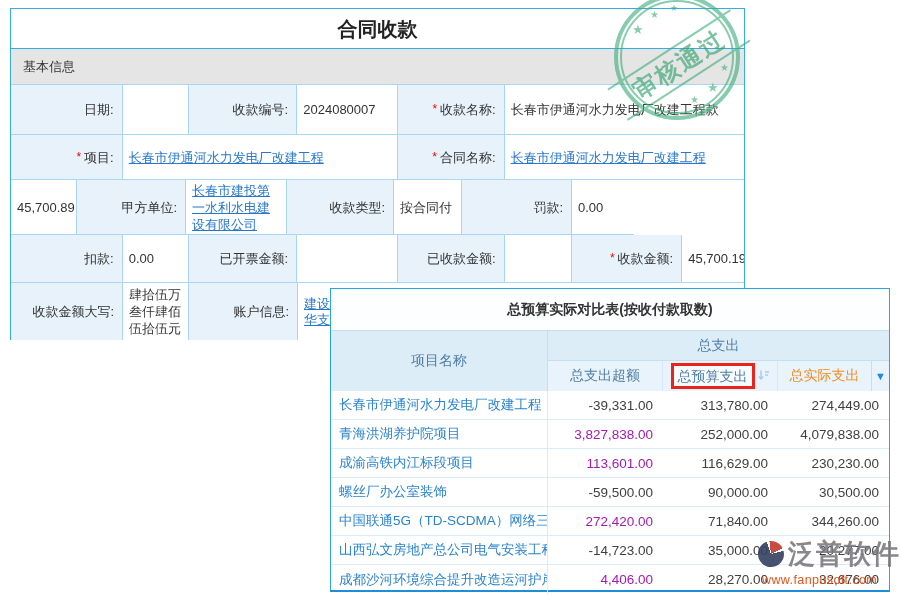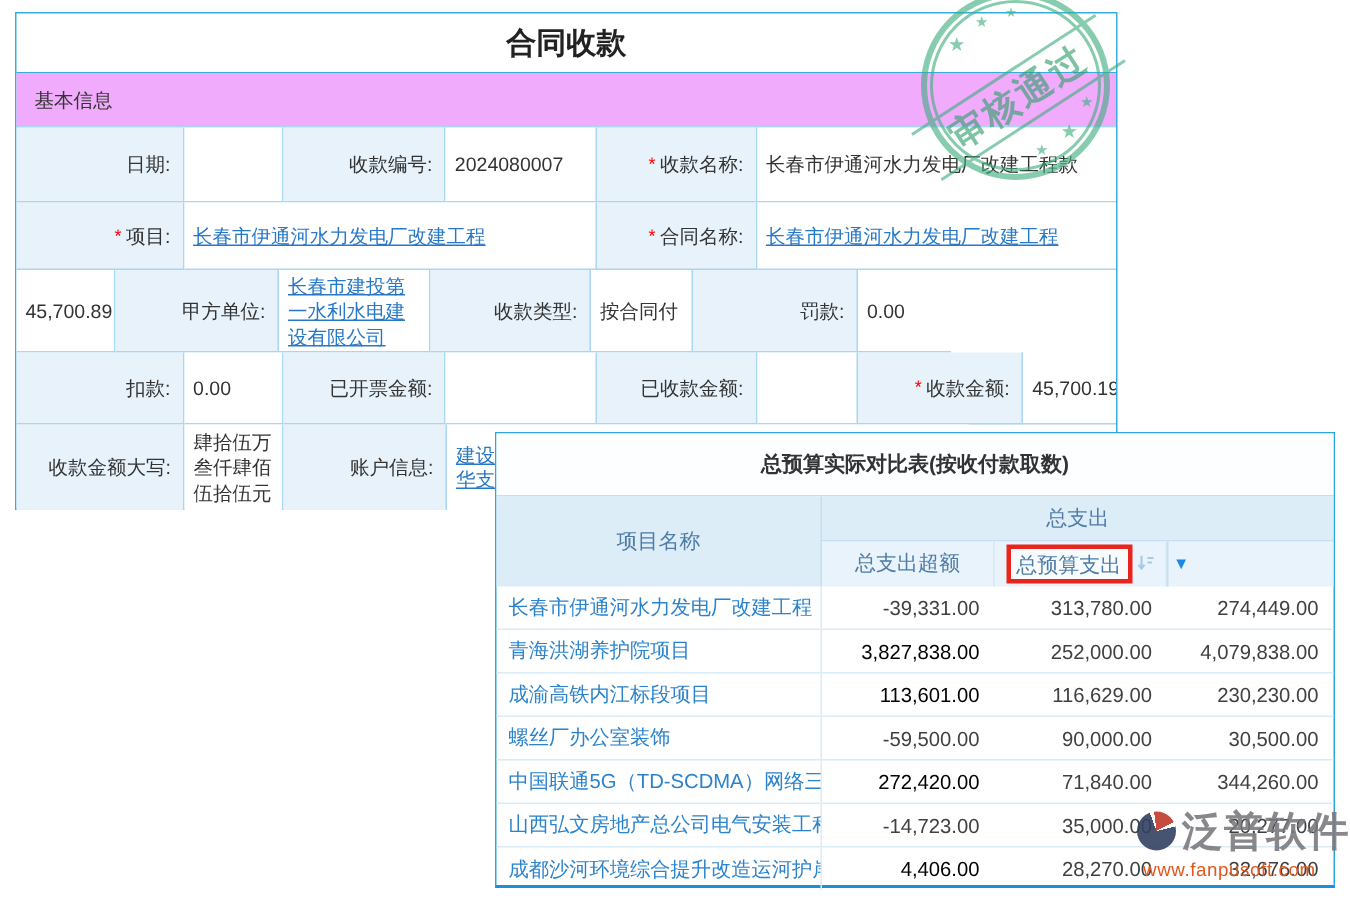--- a/index.html
+++ b/index.html
@@ -16,21 +16,21 @@
     width: 735px; height: 332px;
     border: 1px solid #36ade2; background: #fff; z-index: 1;
   }
   .form-title {
     height: 40px; line-height: 40px; text-align: center;
     font-size: 20px; font-weight: bold; color: #222;
     border-bottom: 1px solid #36ade2;
   }
   .section-bar {
     height: 36px; line-height: 35px; padding-left: 12px;
-    font-size: 13px; color: #333; background: #f0abfc;
+    font-size: 13px; color: #333; background: #e5e5e5;
     border-bottom: 1px solid #a9d6f0;
   }
   .frow { display: flex; }
   .cell {
     border-right: 1px solid #a9d6f0; border-bottom: 1px solid #a9d6f0;
     display: flex; align-items: center; font-size: 13px; color: #333;
     overflow: hidden; line-height: 17px;
   }
   .cell.last { border-right: none; }
   .frow.lastrow .cell { border-bottom: none; }
@@ -84,21 +84,21 @@
   .orange { color: #f28c1e; }
   .filter-arrow { color: #1e88e5; font-size: 11px; cursor: pointer; }
   .ov-row { display: flex; height: 29px; align-items: center;
             border-bottom: 1px solid #d9ecf8; font-size: 13.5px; }
   .ov-row.lastrow { border-bottom: none; }
   .ov-name { width: 217px; padding-left: 8px; color: #2b83cc; white-space: nowrap;
              overflow: hidden; border-right: 1px solid #d9ecf8; height: 100%;
              display: flex; align-items: center; cursor: pointer; }
   .ov-val { text-align: right; padding-right: 10px; color: #404040; }
   .ov-v1 { width: 115px; } .ov-v2 { width: 115px; } .ov-v3 { width: 111px; }
-  .pos-red { color: #000000; }
+  .pos-red { color: #a21caf; }
 
   
   .watermark { position: absolute; left: 758px; top: 536px; z-index: 20; }
   .wm-top { display: flex; align-items: center; gap: 4px; }
   .wm-logo { width: 26px; height: 26px; border-radius: 50%;
              background: conic-gradient(from 140deg, #324060 0 200deg, #ffffff 200deg 213deg,
                          #c0392b 213deg 283deg, #ffffff 283deg 296deg, #324060 296deg 360deg);
              opacity: .9; }
   .wm-name { font-size: 27px; font-weight: bold; color: rgba(118,118,124,.88); letter-spacing: 1px; }
   .wm-url { font-size: 12.5px; color: #e2571f; letter-spacing: .4px; margin-top: 1px; margin-left: 4px; }
@@ -201,20 +201,21 @@
             <svg width="12" height="12" viewBox="0 0 12 12">
                 <g stroke="#a5c9e6" stroke-width="1.4" fill="none">
                   <line x1="3" y1="1.5" x2="3" y2="10"></line>
                   <polyline points="1,7.5 3,10 5,7.5"></polyline>
                   <line x1="7" y1="3" x2="11" y2="3"></line>
                   <line x1="7" y1="6" x2="10" y2="6"></line>
                 </g>
               </svg>
           </span>
         </div>
+        <div class="oh-cell oh-c3 orange">总实际支出</div>
         <div class="oh-arrowbox">
             <span class="filter-arrow">▼</span>
           </div>
       </div>
     </div>
   </div>
 
   <div class="ov-row">
     <div class="ov-name">长春市伊通河水力发电厂改建工程</div>
     <div class="ov-val ov-v1">-39,331.00</div>

